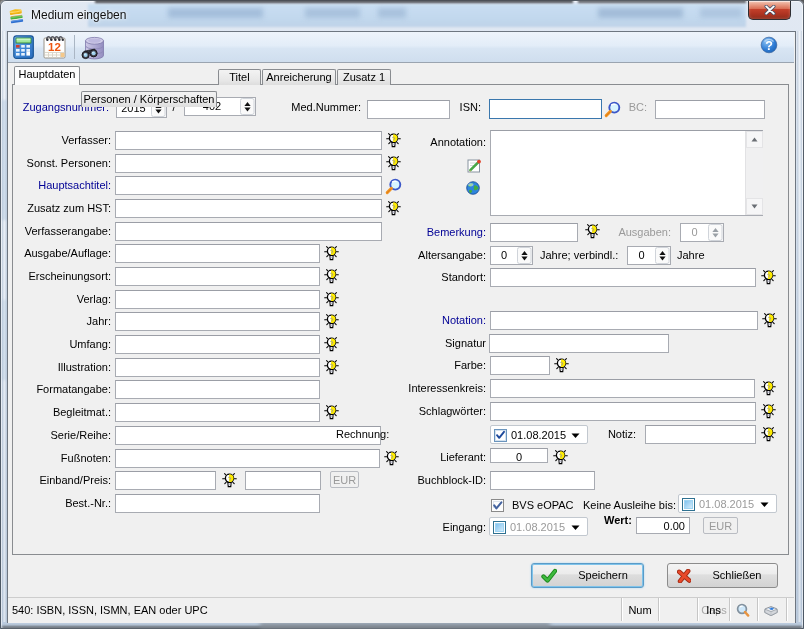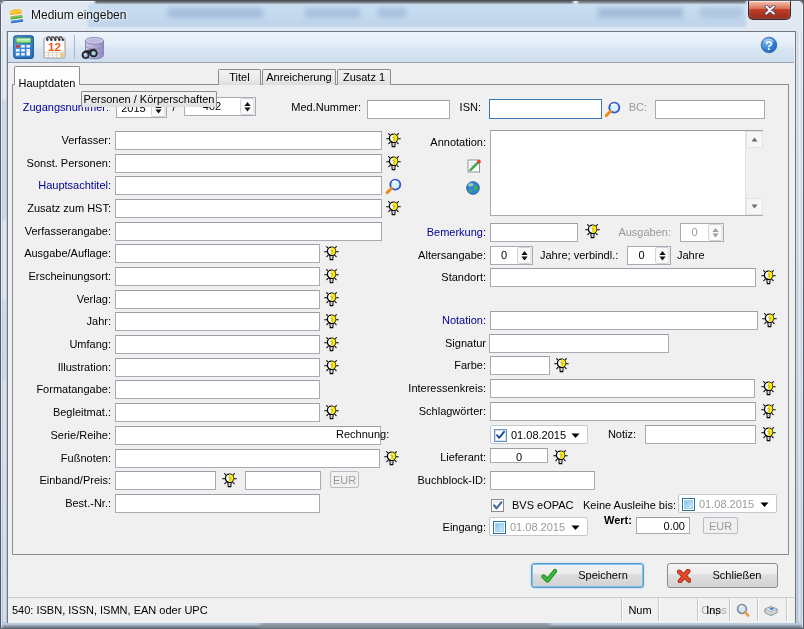--- a/index.html
+++ b/index.html
@@ -129,21 +129,21 @@
           <stop offset="1" stop-color="#1659a6"></stop>
         </radialGradient>
       </defs>
 <circle cx="9" cy="9" r="8.6" fill="#cfd9e4"></circle>
 <circle cx="9" cy="9" r="7.8" fill="url(#hg)" stroke="#2d5d9e" stroke-width="0.6"></circle>
 <path d="M4.5 5.5 a6 6 0 0 1 9 0" stroke="#bcd8f5" stroke-width="1.2" fill="none" opacity="0.8"></path>
 <text x="9" y="13.6" font-family="Liberation Sans" font-size="12.5" font-weight="bold" fill="#fff" text-anchor="middle">?</text>
     </svg>
 <div style="position:absolute;left:8px;top:61.5px;width:786px;height:1px;background:#9aa4b0;"></div>
 <div style="position:absolute;left:12px;top:84px;width:777px;height:471px;background:#f0f0f0;border:1px solid #898c90;box-sizing:border-box;"></div>
-<div style="position:absolute;left:14px;top:65.5px;width:66px;height:19.5px;background:#fdfdfd;border:1px solid #898c90;border-bottom:none;border-radius:2px 2px 0 0;box-sizing:border-box;z-index:3;text-align:center;padding-top:10px;"><span>Hauptdaten</span></div>
+<div style="position:absolute;left:14px;top:65.5px;width:66px;height:19.5px;background:#fdfdfd;border:1px solid #898c90;border-bottom:none;border-radius:2px 2px 0 0;box-sizing:border-box;z-index:3;text-align:center;padding-top:1px;"><span>Hauptdaten</span></div>
 <div style="position:absolute;left:81px;top:68.5px;width:136px;height:16.5px;background:linear-gradient(180deg,#f3f3f3,#e7e7e7 70%,#dddddd);border:1px solid #898c90;border-bottom:none;border-radius:2px 2px 0 0;box-sizing:border-box;z-index:2;text-align:center;padding-top:1.5px;margin-top:22px;"><span>Personen / Körperschaften</span></div>
 <div style="position:absolute;left:218px;top:68.5px;width:43px;height:16.5px;background:linear-gradient(180deg,#f3f3f3,#e7e7e7 70%,#dddddd);border:1px solid #898c90;border-bottom:none;border-radius:2px 2px 0 0;box-sizing:border-box;z-index:2;text-align:center;padding-top:1.5px;"><span>Titel</span></div>
 <div style="position:absolute;left:262px;top:68.5px;width:74px;height:16.5px;background:linear-gradient(180deg,#f3f3f3,#e7e7e7 70%,#dddddd);border:1px solid #898c90;border-bottom:none;border-radius:2px 2px 0 0;box-sizing:border-box;z-index:2;text-align:center;padding-top:1.5px;"><span>Anreicherung</span></div>
 <div style="position:absolute;left:337px;top:68.5px;width:54px;height:16.5px;background:linear-gradient(180deg,#f3f3f3,#e7e7e7 70%,#dddddd);border:1px solid #898c90;border-bottom:none;border-radius:2px 2px 0 0;box-sizing:border-box;z-index:2;text-align:center;padding-top:1.5px;"><span>Zusatz 1</span></div>
 <div style="position:absolute;left:-41px;top:101px;width:150px;text-align:right;color:#000095;">Zugangsnummer:</div>
 <div style="position:absolute;left:115.5px;top:99px;width:51px;height:19px;background:#fff;border:1px solid #a8abb2;box-sizing:border-box;">
       <div style="position:absolute;left:0;top:0;right:15px;bottom:0;text-align:center;padding-top:2px;color:#000;">2015</div>
       <div style="position:absolute;right:0;top:0;width:15px;bottom:0;background:#fafafa;">
         <svg width="15" height="17" viewBox="0 0 15 17" style="position:absolute;left:0;top:0;">
           <rect x="0.5" y="0.5" width="13.5" height="16" rx="2" fill="none" stroke="#d0d4da"></rect>

